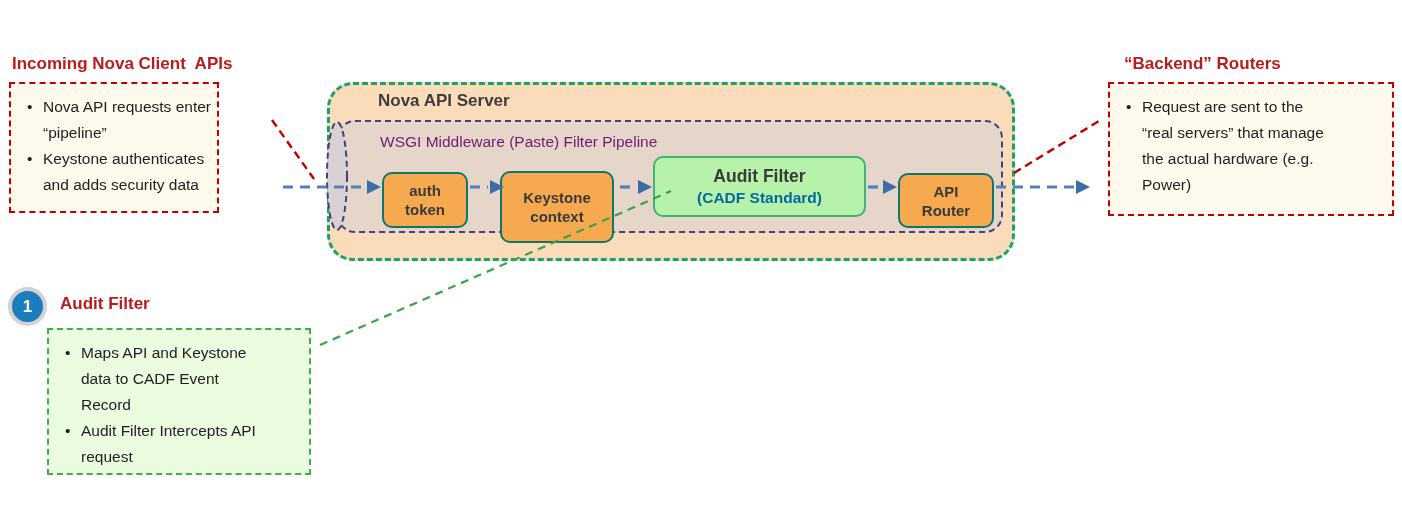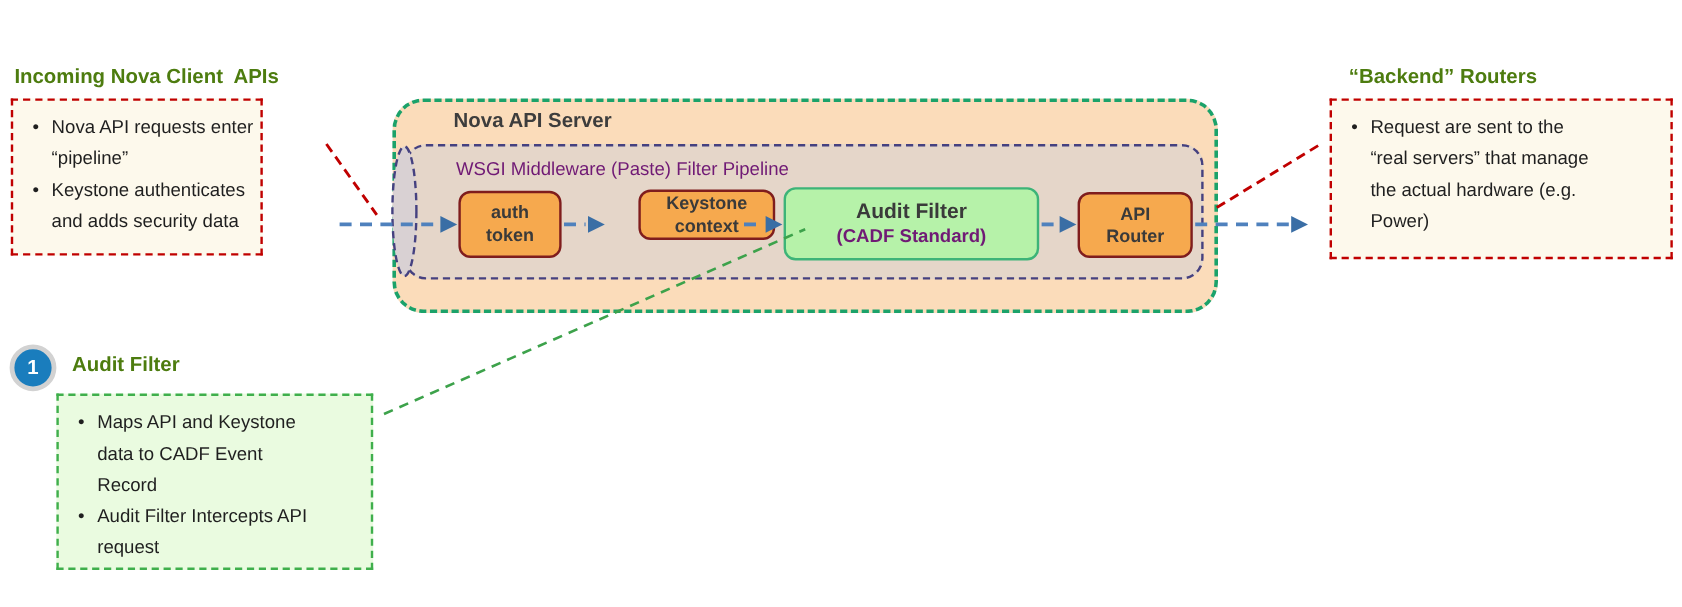--- a/index.html
+++ b/index.html
@@ -1,21 +1,21 @@
 <!DOCTYPE html>
 <html><head>
 <meta charset="utf-8">
 <style>
   html,body{margin:0;padding:0;background:#ffffff;}
   .canvas{
     position:relative;width:1402px;height:506px;background:#ffffff;overflow:hidden;
     font-family:"Liberation Sans", sans-serif;color:#262626;
   }
   .abs{position:absolute;}
-  .heading{font-weight:bold;font-size:17px;color:#4d7c0f;white-space:pre-wrap;}
+  .heading{font-weight:bold;font-size:17px;color:#b91c1c;white-space:pre-wrap;}
   
   .note{
     background:#fdf9ec;border:2px dashed #c00000;box-sizing:border-box;
   }
   .note ul, .callout-box ul{
     margin:10px 6px 0 16px;padding:0;list-style:none;
   }
   .note li, .callout-box li{
     font-size:15.5px;line-height:26px;color:#1f1f1f;
     padding-left:16px;position:relative;
@@ -31,25 +31,25 @@
   
   .pipeline-box{
     background:#e5d6c9;border:2px dashed #454180;border-radius:18px;box-sizing:border-box;
   }
   .pipeline-title{font-size:15.5px;color:#701a75;}
   
   .stage{
     box-sizing:border-box;border-radius:10px;display:flex;flex-direction:column;
     align-items:center;justify-content:center;text-align:center;
   }
-  .stage.orange{background:#f6a94e;border:2px solid #7f1d1d;}
+  .stage.orange{background:#f6a94e;border:2px solid #0f766e;margin-top:13px;}
   .stage.green{background:#b6f2a9;border:2px solid #3db478;}
   .stage .l{font-weight:bold;font-size:15px;line-height:19px;color:#3a3a3a;}
   .stage .t{font-weight:bold;font-size:17.5px;line-height:23px;color:#3a3a3a;}
-  .stage .s{font-weight:bold;font-size:15.5px;line-height:20px;color:#701a75;}
+  .stage .s{font-weight:bold;font-size:15.5px;line-height:20px;color:#0369a1;}
   
   .callout-box{
     background:#eafbe0;border:2px dashed #3faf4c;box-sizing:border-box;
   }
   .badge{
     width:31px;height:31px;border-radius:50%;background:#1a7dbd;border:4px solid #d2d2d2;
     display:flex;align-items:center;justify-content:center;
     color:#ffffff;font-weight:bold;font-size:17px;
   }
   svg.overlay{position:absolute;left:0;top:0;pointer-events:none;}
@@ -62,21 +62,21 @@
   <div class="abs nova-box" style="left:327px;top:82px;width:688px;height:179px;"></div>
   <div class="abs nova-title" style="left:378px;top:91px;">Nova API Server</div>
 
   <div class="abs pipeline-box" style="left:337px;top:120px;width:666px;height:113px;"></div>
   <div class="abs pipeline-title" style="left:380px;top:133px;">WSGI Middleware (Paste) Filter Pipeline</div>
 
   <div class="abs stage orange" style="left:382px;top:159px;width:86px;height:56px;">
     <div class="l">auth</div>
     <div class="l">token</div>
   </div>
-  <div class="abs stage orange" style="left:532px;top:158px;width:114px;height:42px;">
+  <div class="abs stage orange" style="left:500px;top:158px;width:114px;height:72px;">
     <div class="l">Keystone</div>
     <div class="l">context</div>
   </div>
   <div class="abs stage green" style="left:653px;top:156px;width:213px;height:61px;">
     <div class="t">Audit Filter</div>
     <div class="s">(CADF Standard)</div>
   </div>
   <div class="abs stage orange" style="left:898px;top:160px;width:96px;height:55px;">
     <div class="l">API</div>
     <div class="l">Router</div>

